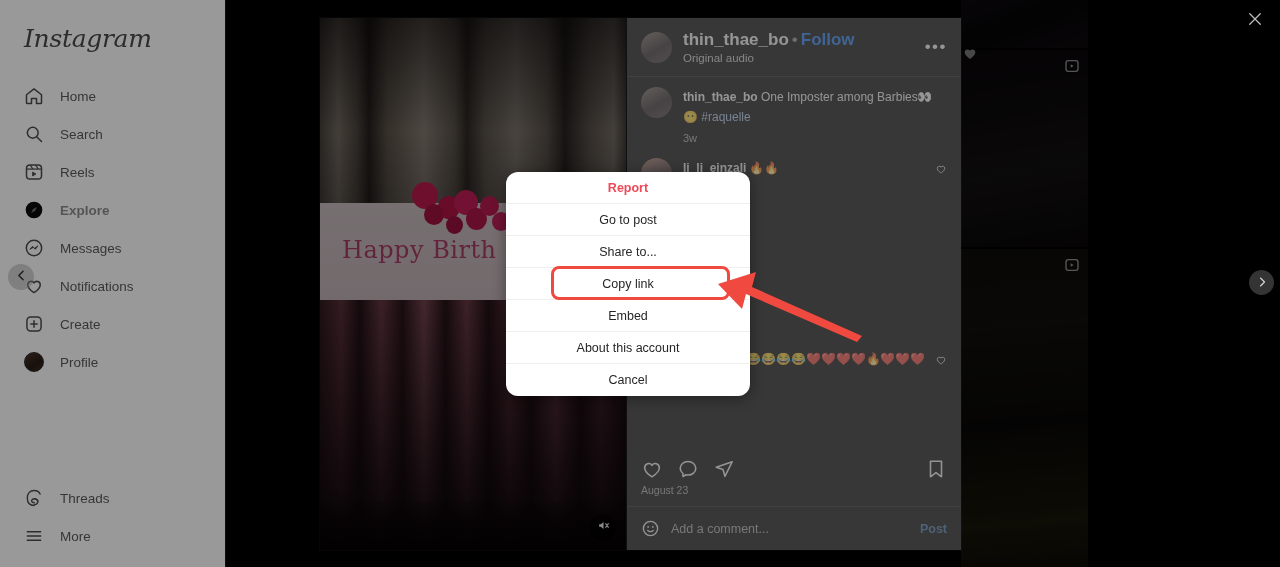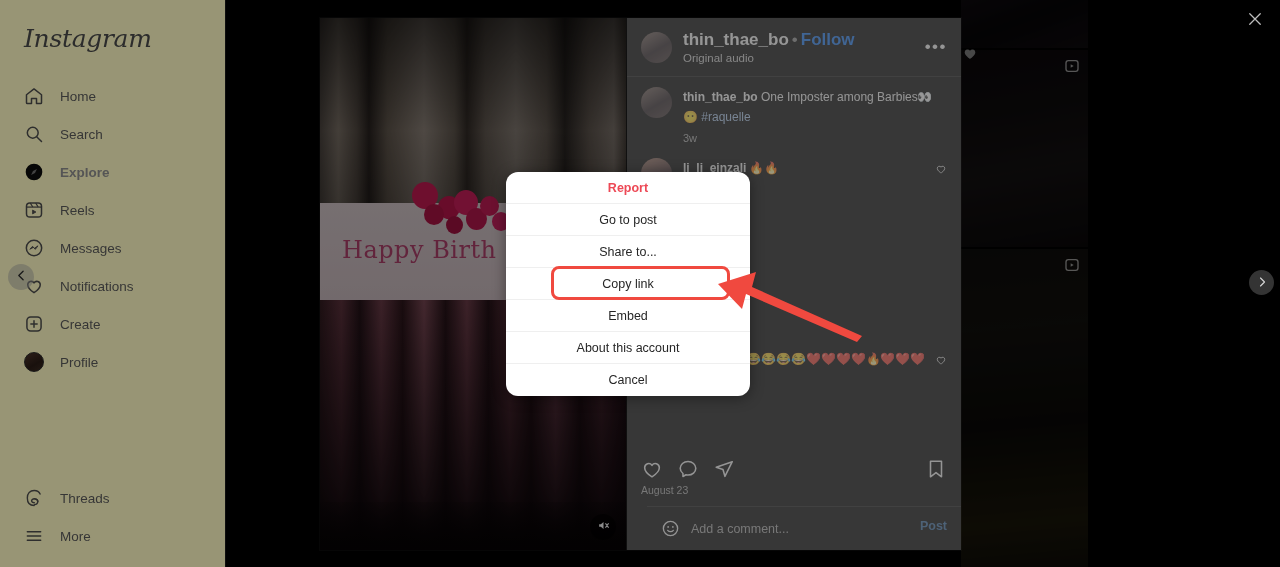--- a/index.html
+++ b/index.html
@@ -7,21 +7,21 @@
     width: 1280px; height: 567px;
     background: #000;
     font-family: "Liberation Sans", sans-serif;
     overflow: hidden;
   }
   #root { position: relative; width: 1280px; height: 567px; background: #000; }
 
   
   .sidebar {
     position: absolute; left: 0; top: 0; width: 226px; height: 567px;
-    background: #fef9c3; border-right: 1px solid #1a1a1a;
+    background: #ffffff; border-right: 1px solid #1a1a1a;
     padding: 0 12px;
   }
   .brand {
     font-family: "DejaVu Serif", serif;
     font-style: italic; font-weight: 400;
     font-size: 25px; color: #4a4a4a;
     letter-spacing: -0.3px;
     padding: 24px 0 0 12px;
     user-select: none;
   }
@@ -177,22 +177,22 @@
   .clike { position: absolute; right: 0; top: 3px; width: 12px; height: 12px; opacity: .85; cursor: pointer; }
 
   .ps-actions { flex: 0 0 auto; padding: 10px 14px 0; }
   .act-row { display: flex; align-items: center; gap: 14px; }
   .act-ico { width: 22px; height: 22px; cursor: pointer; }
   .act-ico svg { width: 22px; height: 22px; display: block; }
   .act-spacer { flex: 1; }
   .likes { margin-top: 11px; font-size: 12.5px; font-weight: 600; color: #f5f5f5; }
   .date { margin-top: 4px; font-size: 10.5px; color: #a8a8a8; }
   .ps-compose {
-    flex: 0 0 auto; display: flex; gap: 11px;
-    padding: 12px 14px; border-top: 1px solid #1c1c1c; margin-top: 10px; margin-left: 20px;
+    flex: 0 0 auto; display: flex; align-items: center; gap: 11px;
+    padding: 12px 14px; border-top: 1px solid #1c1c1c; margin-top: 10px;
   }
   .emoji-ico { width: 19px; height: 19px; cursor: pointer; }
   .cinput {
     flex: 1; background: transparent; border: 0; outline: none;
     font-family: "Liberation Sans", sans-serif;
     font-size: 12.5px; color: #f5f5f5;
   }
   .cinput::placeholder { color: #a8a8a8; }
   .post-btn { font-size: 12.5px; font-weight: 600; color: #3a6fa8; cursor: pointer; }
 
@@ -258,41 +258,41 @@
       <div class="nav-item">
         <span class="nav-ico">
           <svg viewBox="0 0 24 24" fill="none">
               <circle cx="10.5" cy="10.5" r="6.5" stroke="#4d4d4d" stroke-width="1.8"></circle>
               <path d="M15.5 15.5 21 21" stroke="#4d4d4d" stroke-width="1.8" stroke-linecap="round"></path>
             </svg>
         </span>
         <span>Search</span>
       </div>
 
+      <div class="nav-item">
+        <span class="nav-ico">
+          <svg viewBox="0 0 24 24" fill="none">
+              <rect x="3" y="3.5" width="18" height="17" rx="4" stroke="#4d4d4d" stroke-width="1.8"></rect>
+              <path d="M3.5 8.5h17" stroke="#4d4d4d" stroke-width="1.5"></path>
+              <path d="M7.5 3.6 10.5 8.4M14 3.6 17 8.4" stroke="#4d4d4d" stroke-width="1.5"></path>
+              <path d="M10.3 12.1v4.6l4-2.3z" fill="#4d4d4d"></path>
+            </svg>
+        </span>
+        <span>Reels</span>
+      </div>
+
       <div class="nav-item active">
         <span class="nav-ico">
           <svg viewBox="0 0 24 24">
               <circle cx="12" cy="12" r="10" fill="#0d0d0d" stroke="#0d0d0d" stroke-width="1.6"></circle>
               <circle cx="12" cy="12" r="9" fill="none" stroke="#6e6e6e" stroke-width="1.6"></circle>
               <path d="M15.5 8.5 10.8 10.8 8.5 15.5l4.7-2.3z" fill="#6e6e6e"></path>
             </svg>
         </span>
         <span>Explore</span>
-      </div>
-
-      <div class="nav-item">
-        <span class="nav-ico">
-          <svg viewBox="0 0 24 24" fill="none">
-              <rect x="3" y="3.5" width="18" height="17" rx="4" stroke="#4d4d4d" stroke-width="1.8"></rect>
-              <path d="M3.5 8.5h17" stroke="#4d4d4d" stroke-width="1.5"></path>
-              <path d="M7.5 3.6 10.5 8.4M14 3.6 17 8.4" stroke="#4d4d4d" stroke-width="1.5"></path>
-              <path d="M10.3 12.1v4.6l4-2.3z" fill="#4d4d4d"></path>
-            </svg>
-        </span>
-        <span>Reels</span>
       </div>
 
       <div class="nav-item">
         <span class="nav-ico">
           <svg viewBox="0 0 24 24" fill="none">
               <circle cx="12" cy="12" r="9.2" stroke="#4d4d4d" stroke-width="1.8"></circle>
               <path d="M7 13.5 10.2 10l2.3 2.3L16.8 9.4l-3.2 4.2-2.4-2.3z" fill="#4d4d4d"></path>
             </svg>
         </span>
         <span>Messages</span>

